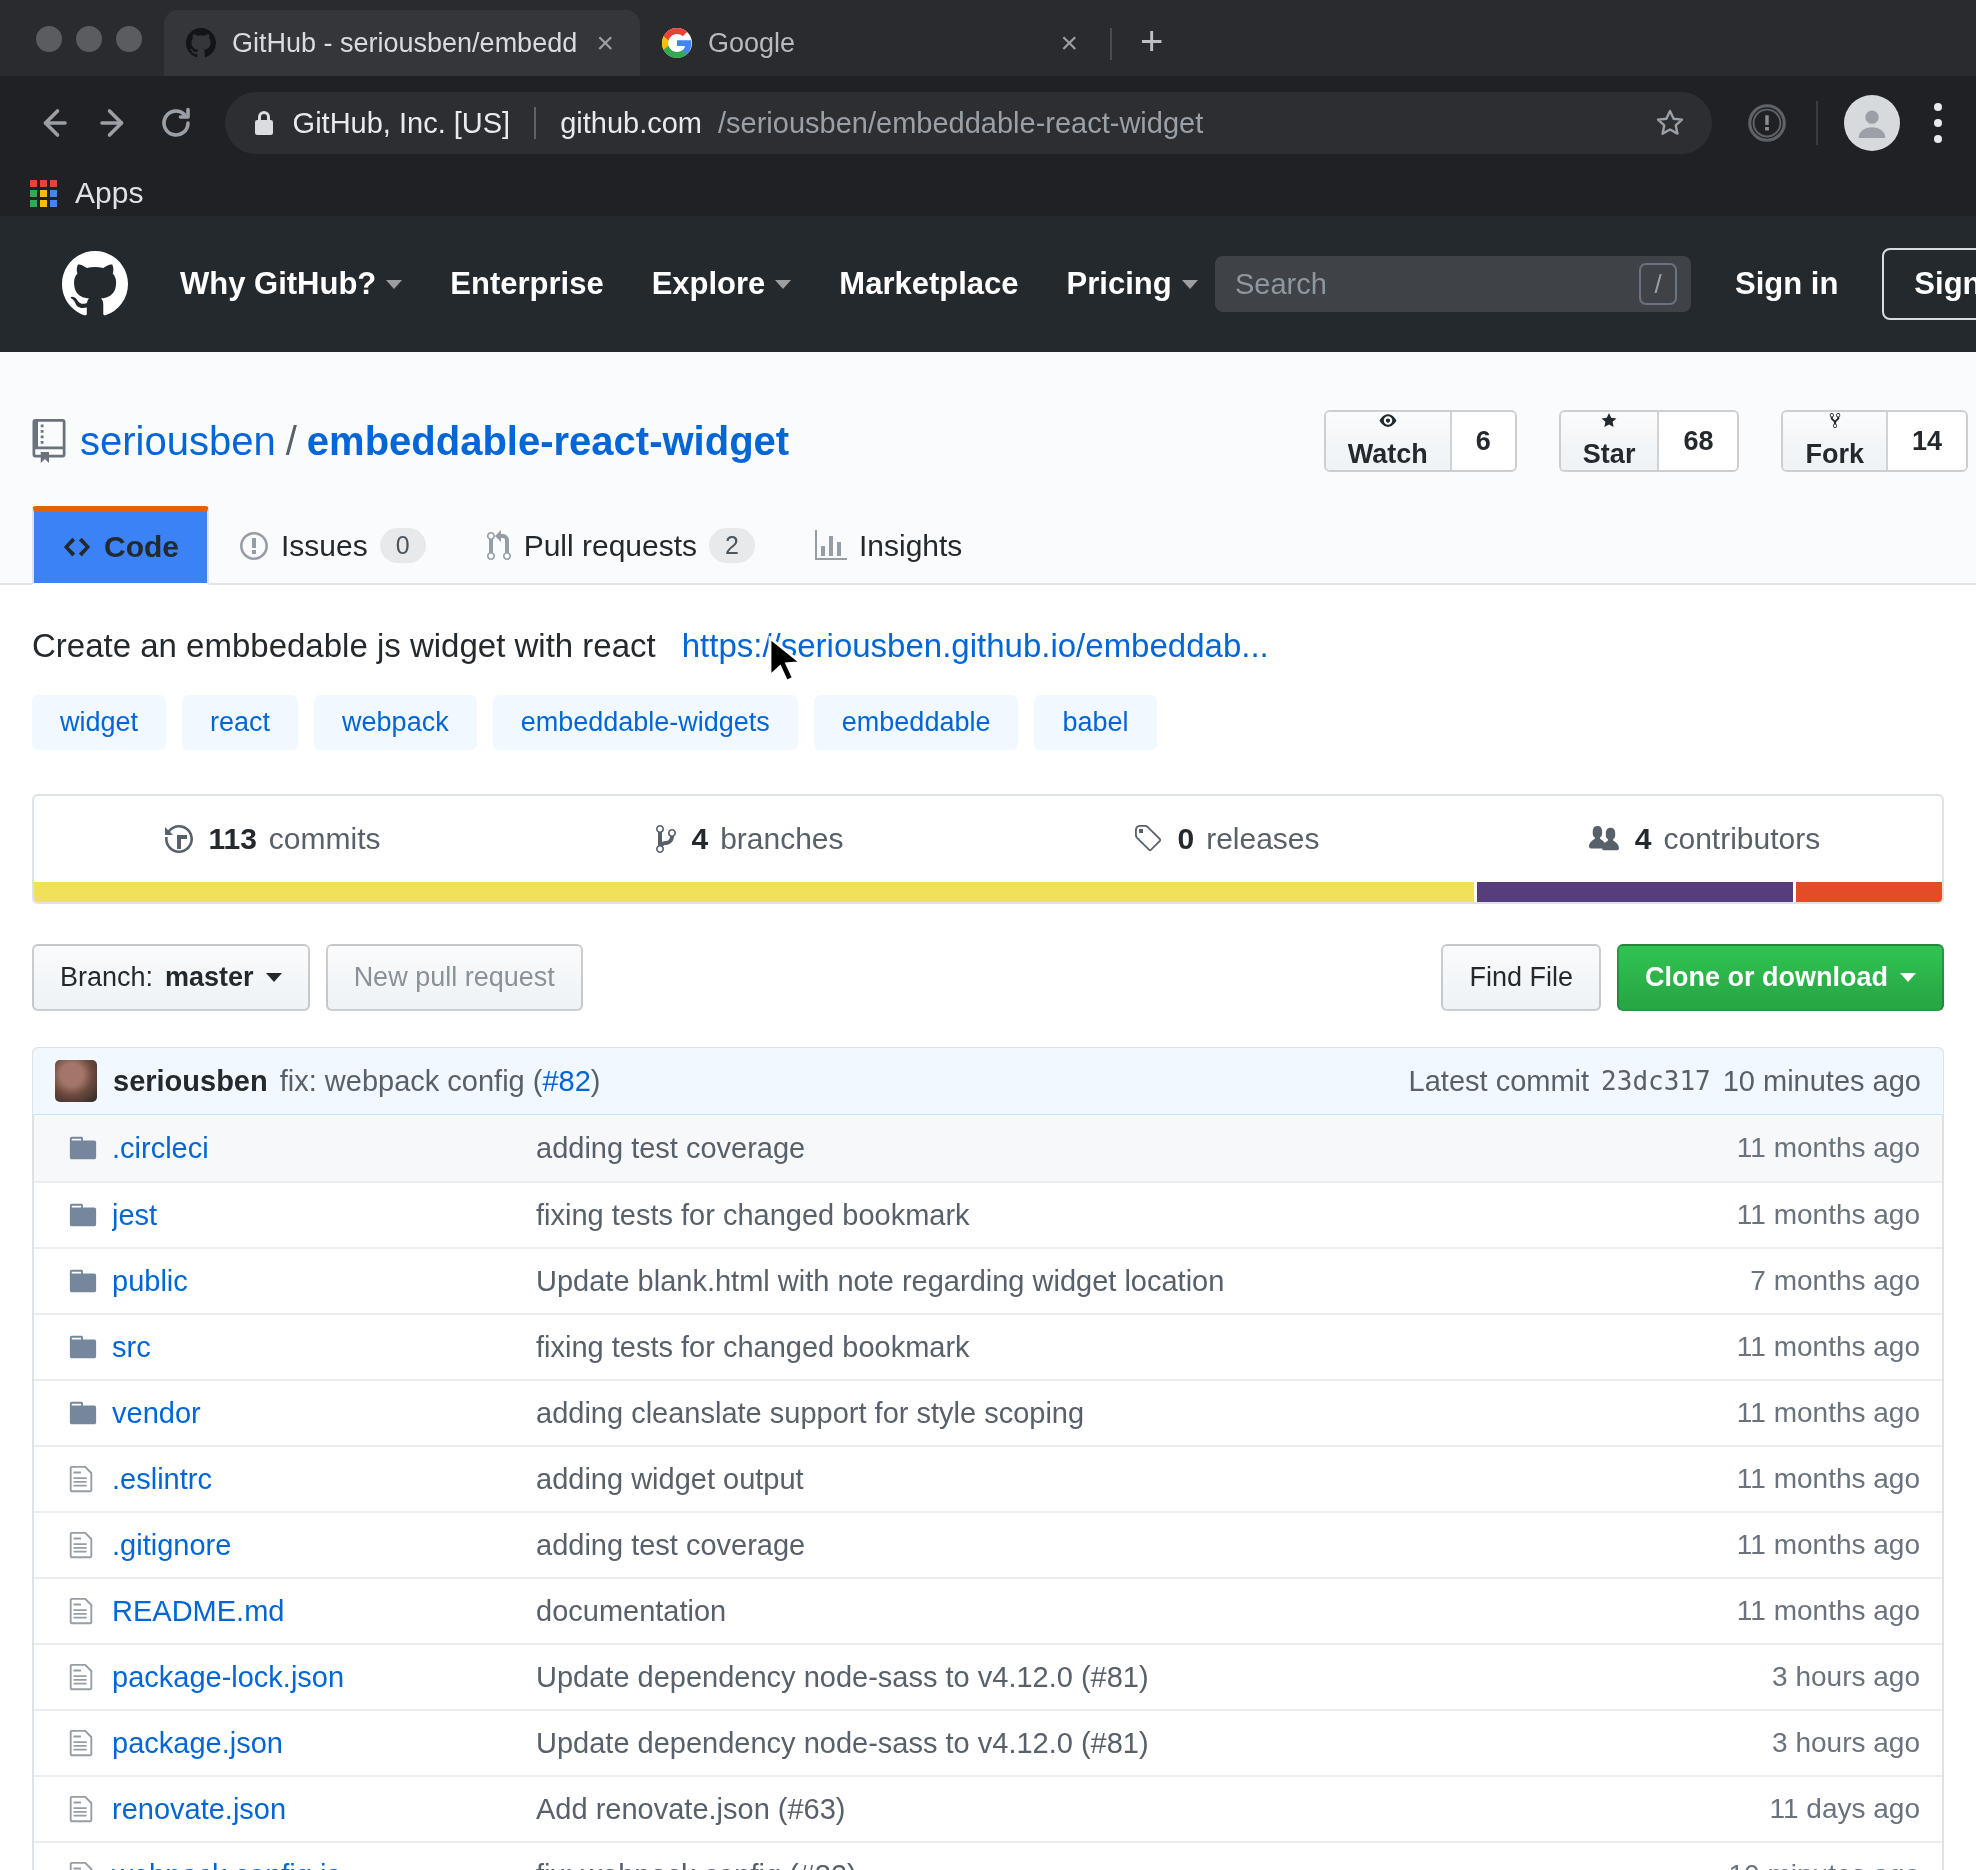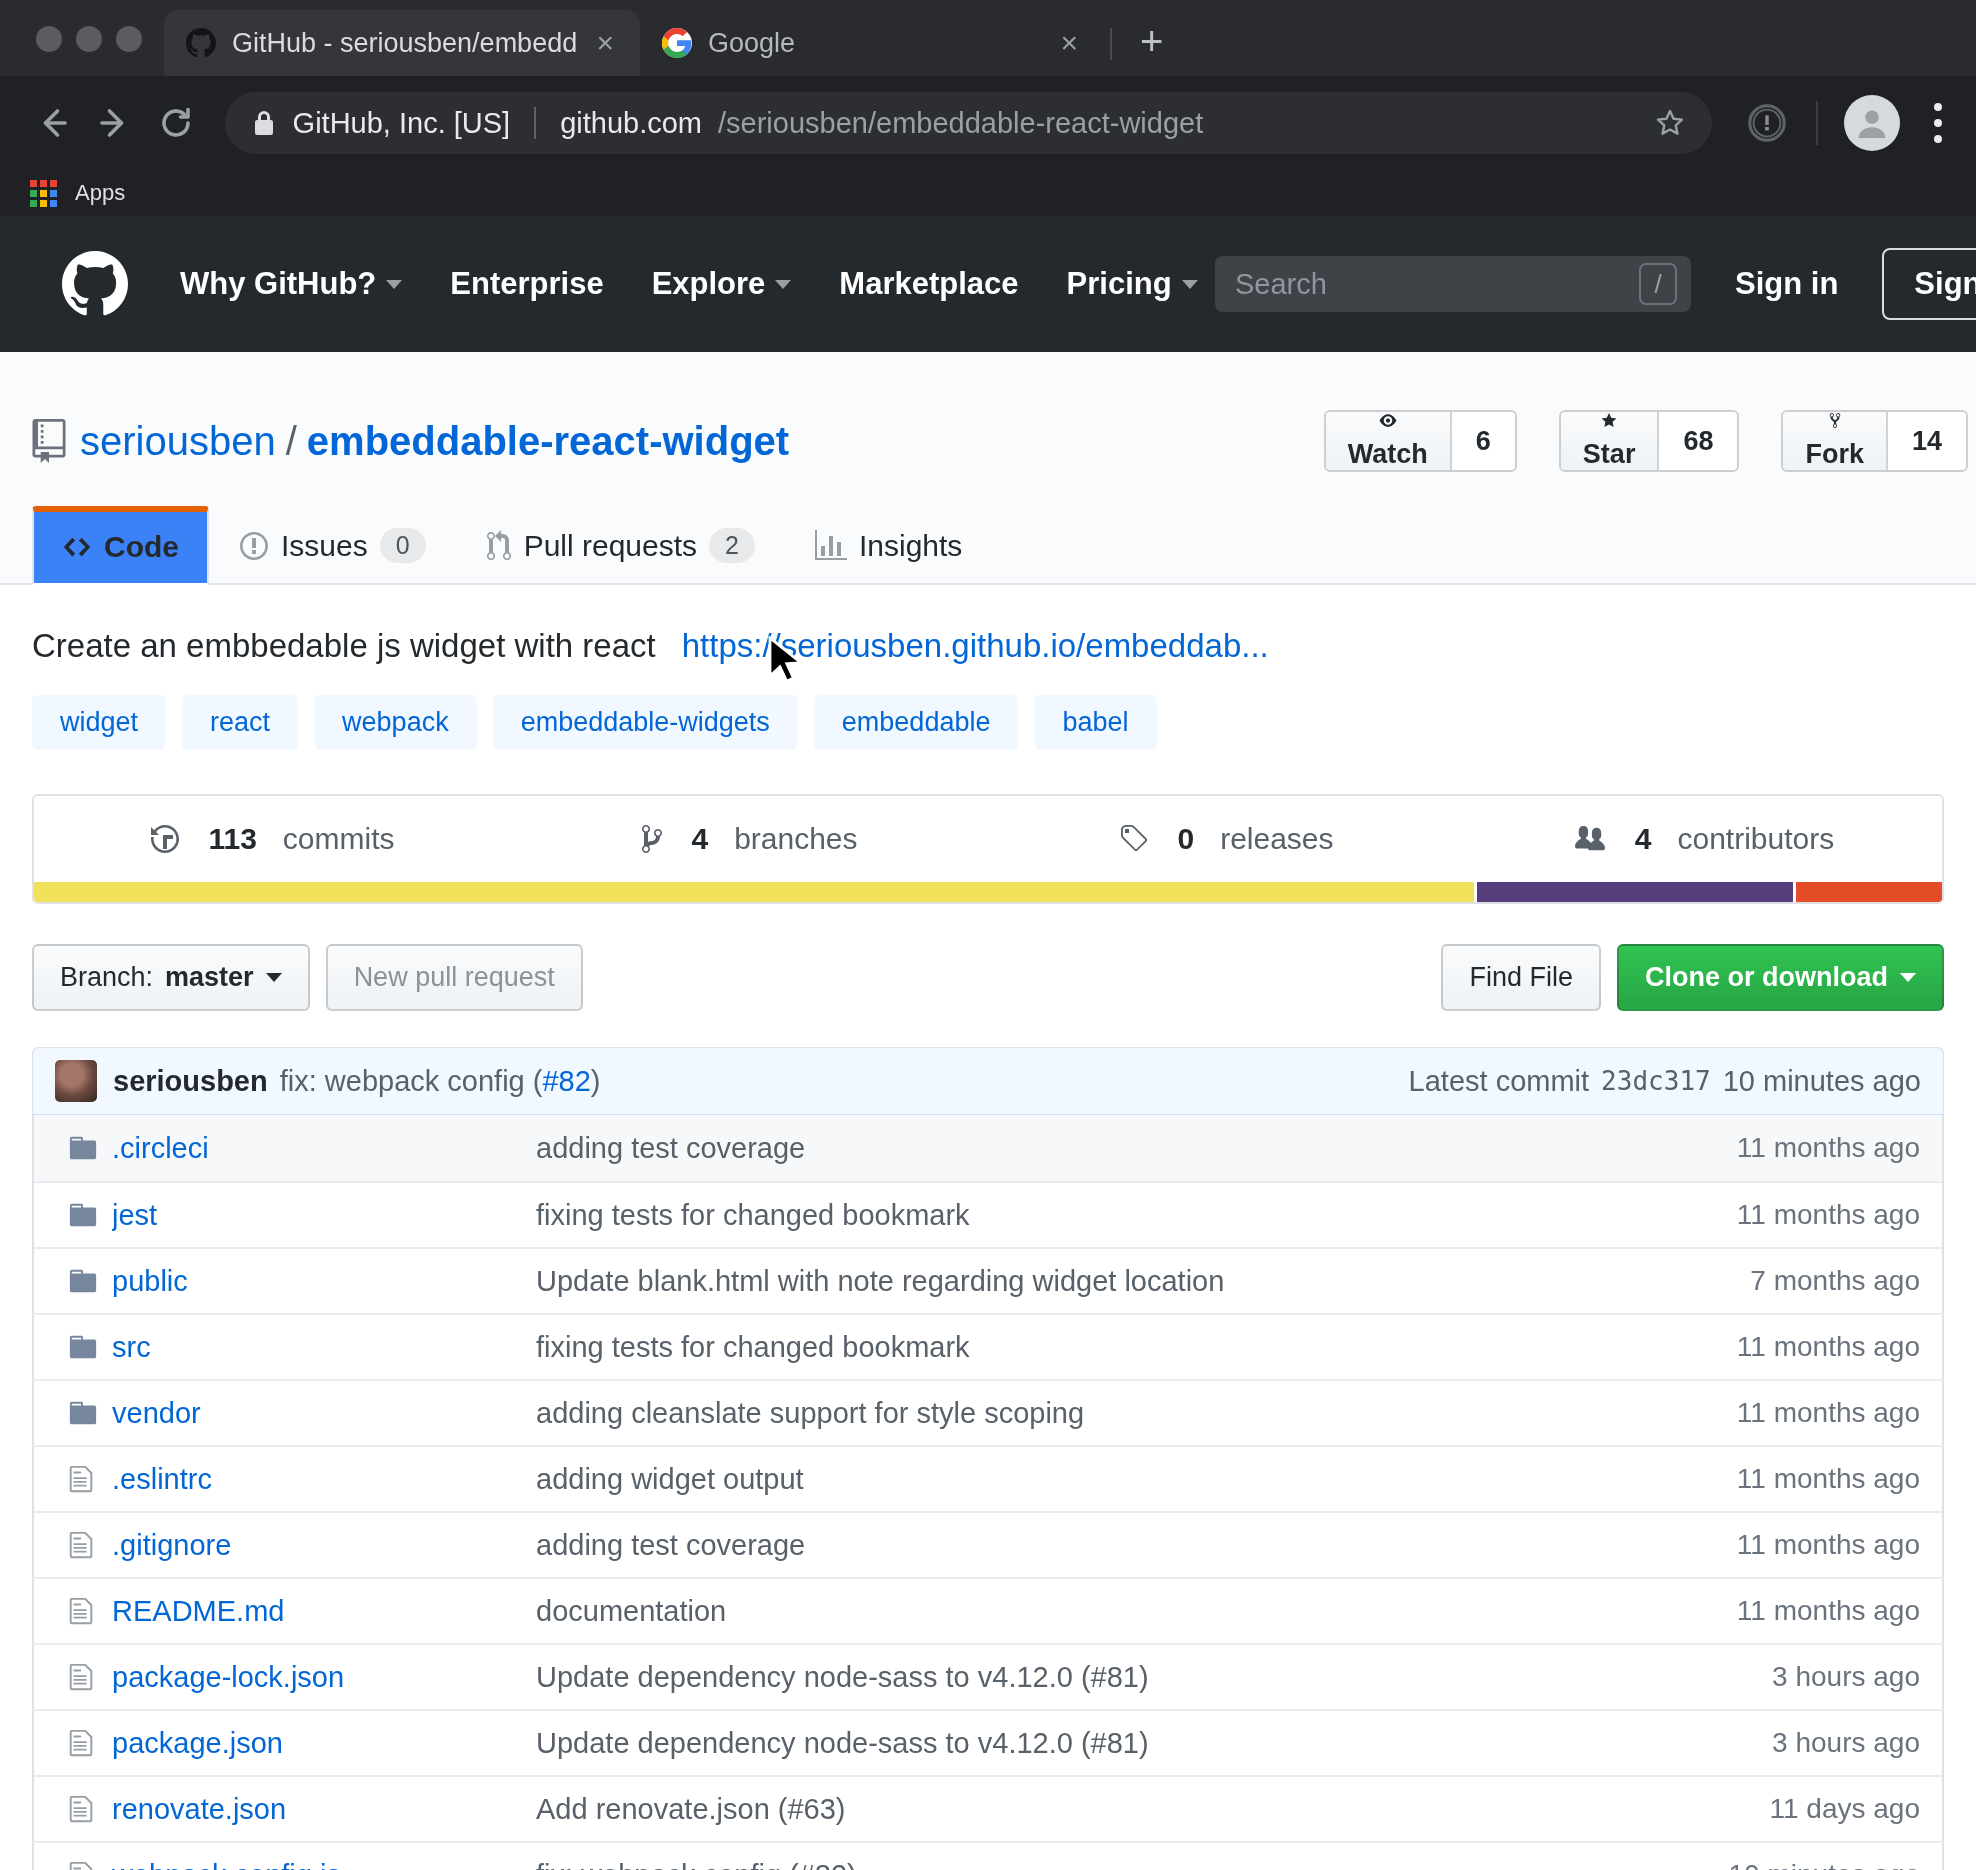--- a/index.html
+++ b/index.html
@@ -33,21 +33,21 @@
   .omni-spacer { flex:1; }
   .tool-right { display:flex; align-items:center; gap:26px; margin-left:24px; }
   .vsep { width:2px; height:44px; background:#3c3d41; }
   .avatar-circ { width:56px; height:56px; border-radius:50%; background:#d7dadd; display:flex; align-items:center; justify-content:center; overflow:hidden; }
   .kebab { display:flex; flex-direction:column; gap:8px; padding:0 8px; }
   .kebab i { width:8px; height:8px; border-radius:50%; background:#e8eaed; display:block; }
 
   .bookmarks { height:46px; background:#202124; display:flex; align-items:center; padding:0 30px; gap:18px; }
   .apps-grid { display:grid; grid-template-columns:repeat(3,7px); grid-gap:3px; }
   .apps-grid i { width:7px; height:7px; display:block; }
-  .bookmark-label { font-size:22px; color:#dfe1e5; }
+  .bookmark-label { font-size:30px; color:#dfe1e5; }
 
   
   .ghheader { height:136px; background:#24292e; display:flex; align-items:center; padding:0 0 0 62px; min-width:2060px; }
   .gh-logo { width:66px; height:66px; flex:none; }
   .gh-nav { list-style:none; display:flex; gap:48px; margin-left:52px; }
   .gh-nav li { display:flex; align-items:center; gap:10px; color:#fff; font-size:31px; font-weight:700; white-space:nowrap; }
   .caret { width:0; height:0; border-left:8px solid transparent; border-right:8px solid transparent;
            border-top:9px solid rgba(255,255,255,.55); display:inline-block; }
   .gh-search { margin-left:auto; width:476px; height:56px; background:rgba(255,255,255,.125); border-radius:8px;
                display:flex; align-items:center; padding:0 14px 0 20px; }
@@ -86,21 +86,21 @@
 
   
   .content { padding:0 32px; position:relative; }
   .desc-row { margin-top:42px; display:flex; align-items:baseline; gap:26px; font-size:33px; color:#24292e; }
   .desc-row a { color:#0366d6; text-decoration:none; }
   .topics { margin-top:30px; display:flex; gap:16px; }
   .topic { background:#f1f8ff; color:#0366d6; font-size:27px; text-decoration:none; padding:12px 28px; border-radius:6px; }
 
   .numbers-box { margin-top:44px; border:2px solid #dfe2e5; border-radius:6px; overflow:hidden; }
   .numbers { display:flex; }
-  .num-item { flex:1; display:flex; align-items:center; justify-content:center; gap:26px; padding:26px 0;
+  .num-item { flex:1; display:flex; align-items:center; justify-content:center; gap:12px; padding:26px 0;
               font-size:30px; color:#24292e; }
   .num-item .oct { color:#586069; margin-right:2px; }
   .num-item b { font-weight:700; }
   .num-item span { color:#586069; }
   .lang-bar { display:flex; gap:3px; height:20px; background:#fff; }
   .lang-seg { height:100%; }
 
   .branch-row { margin-top:40px; display:flex; align-items:center; }
   .btn { display:inline-flex; align-items:center; gap:12px; font-size:27px; color:#24292e;
          background:linear-gradient(-180deg,#fafbfc,#eff3f6 90%); border:2px solid rgba(27,31,35,.2);

